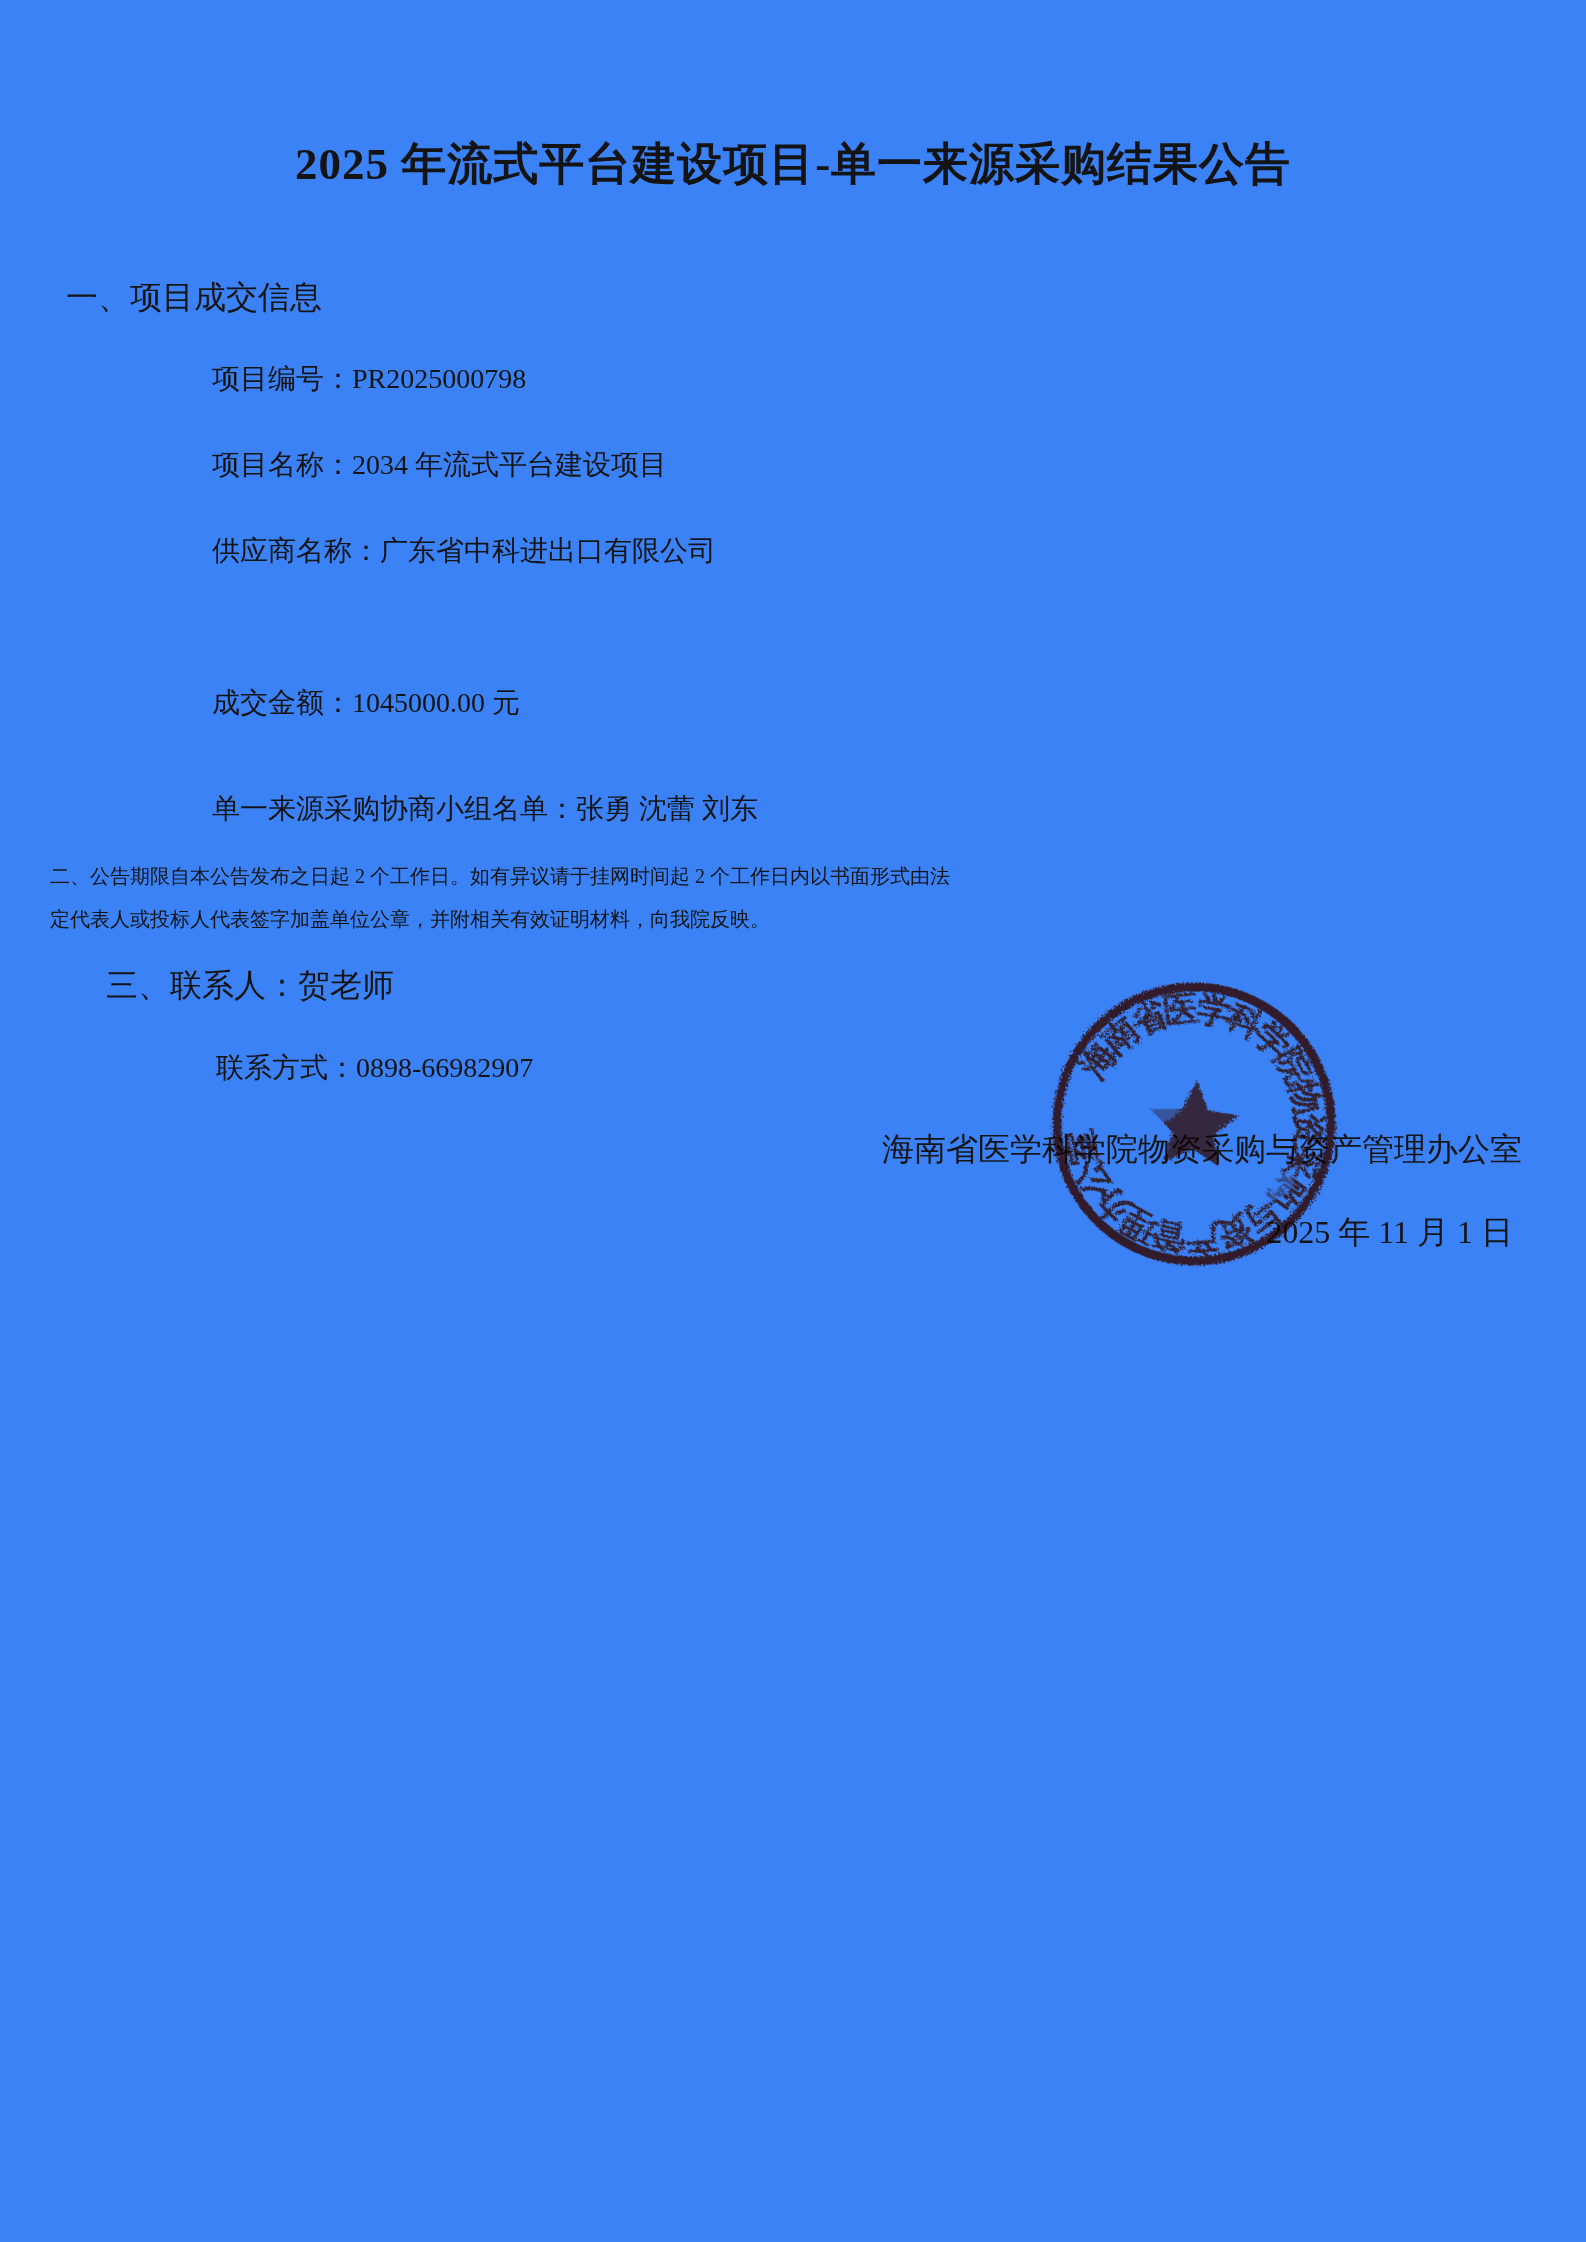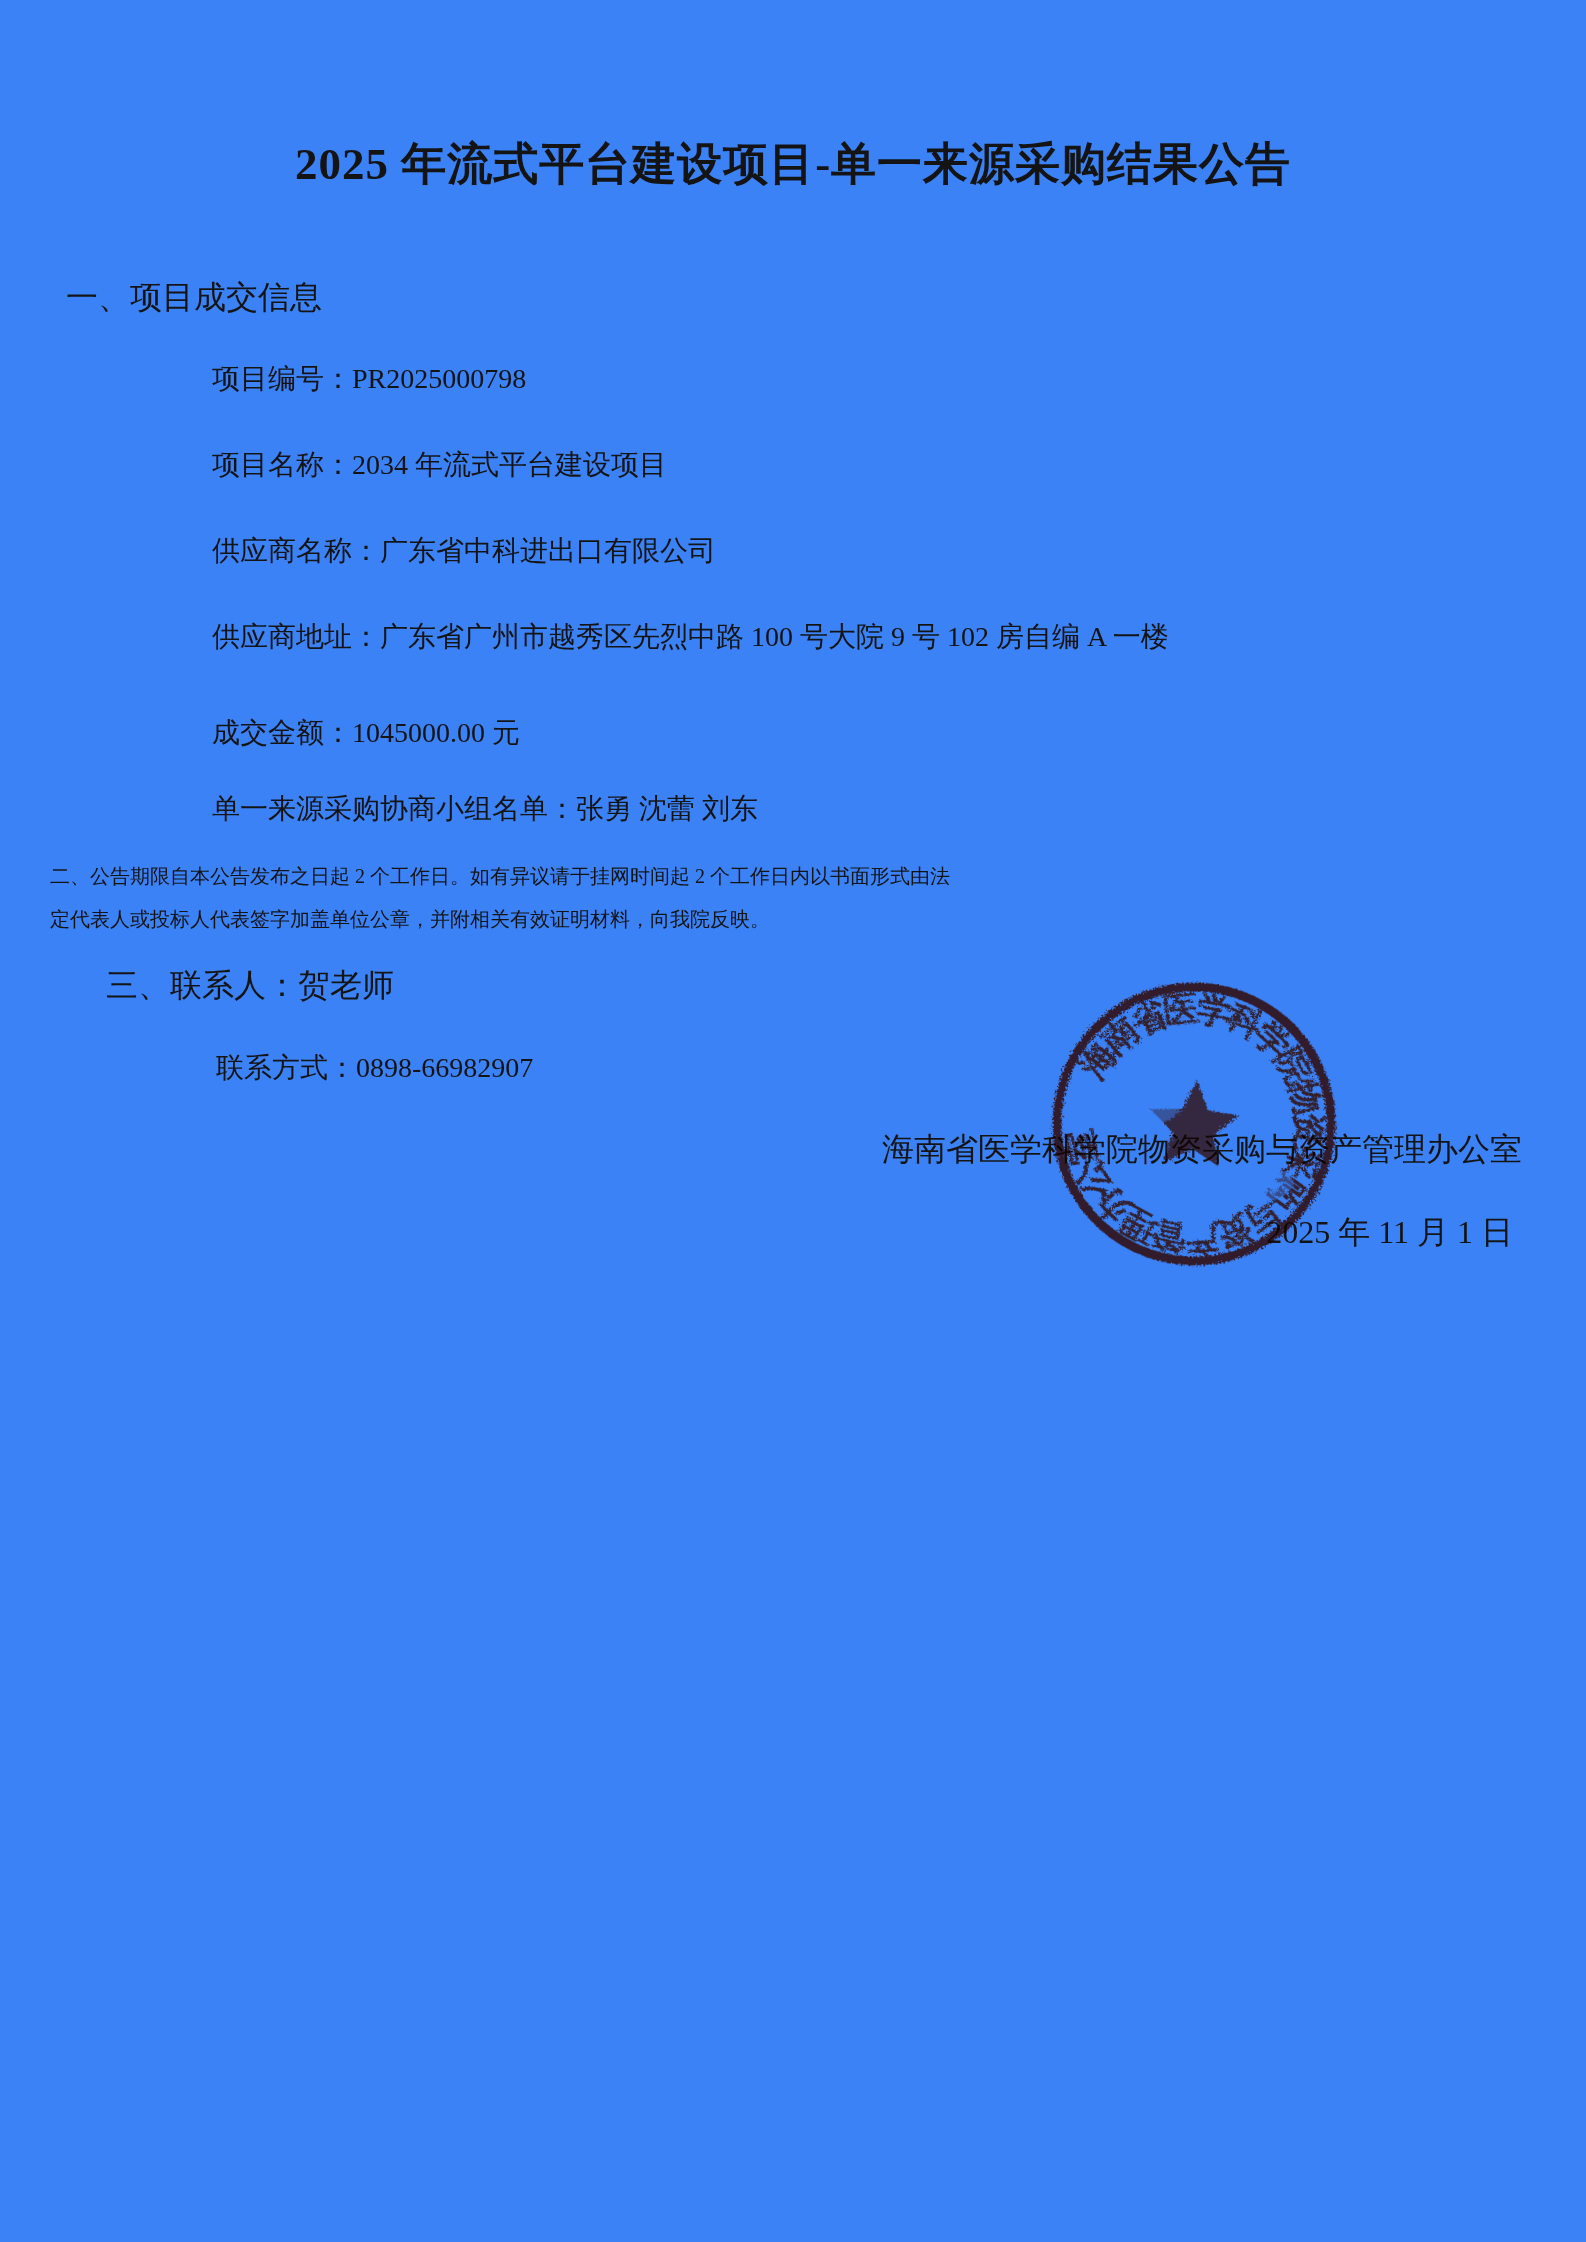--- a/index.html
+++ b/index.html
@@ -53,23 +53,22 @@
   <div class="doc-title">2025 年流式平台建设项目-单一来源采购结果公告</div>
 
   <div class="sec-heading" style="top:278px;">一、项目成交信息</div>
 
   <div class="detail-line" style="top:362px;"><span>项目编号：</span><span>PR2025000798</span></div>
 
   <div class="detail-line" style="top:448px;"><span>项目名称：</span><span>2034 年流式平台建设项目</span></div>
 
   <div class="detail-line" style="top:534px;"><span>供应商名称：</span><span>广东省中科进出口有限公司</span></div>
 
-  <div class="detail-line" style="top:620px;"><span>供应商地址：</span><span>广东省广州市越秀区先烈中路 100 号大院 9 号 102 房自编 A 一楼</span></div>
 
-  <div class="detail-line" style="top:716px;"><span>成交金额：</span><span>1045000.00 元</span></div>
+  <div class="detail-line" style="top:686px;"><span>成交金额：</span><span>1045000.00 元</span></div>
 
   <div class="detail-line" style="top:792px;"><span>单一来源采购协商小组名单：</span><span>张勇 沈蕾 刘东</span></div>
 
   <div class="para" style="top:855px;">
     <div>二、公告期限自本公告发布之日起 2 个工作日。如有异议请于挂网时间起 2 个工作日内以书面形式由法</div>
     <div>定代表人或投标人代表签字加盖单位公章，并附相关有效证明材料，向我院反映。</div>
   </div>
 
   <div class="sec-heading" style="top:966px;margin-left:40px;"><span>三、联系人：</span><span>贺老师</span></div>
 

